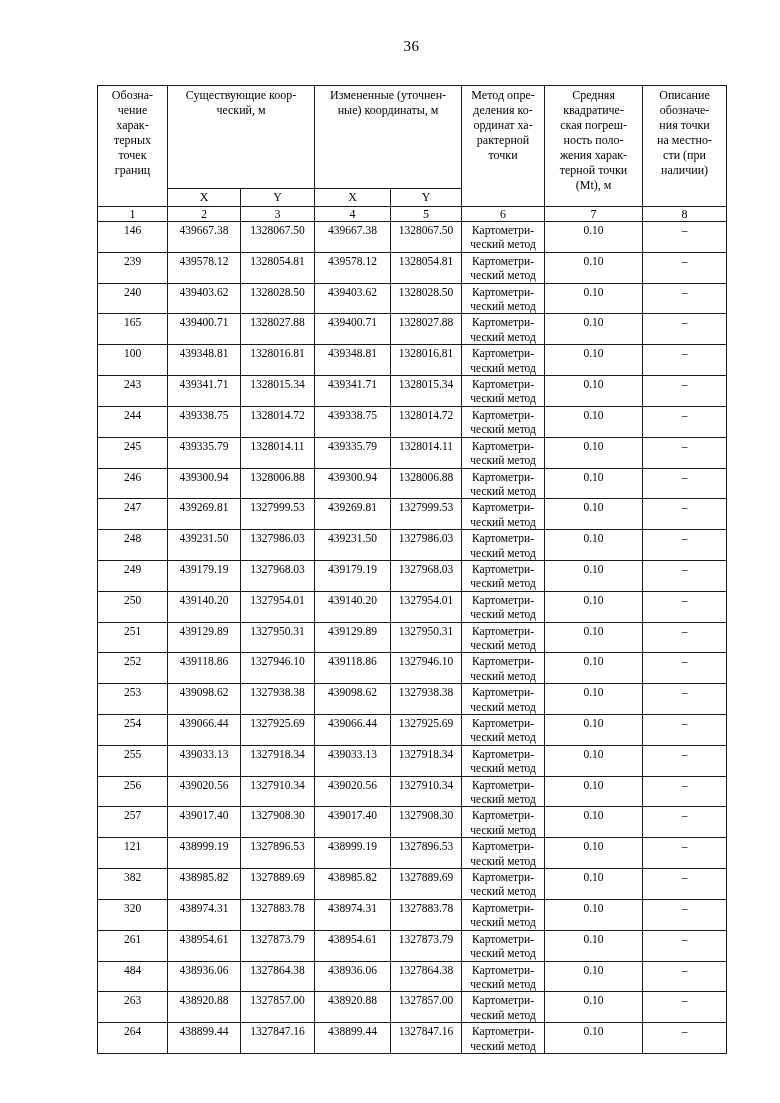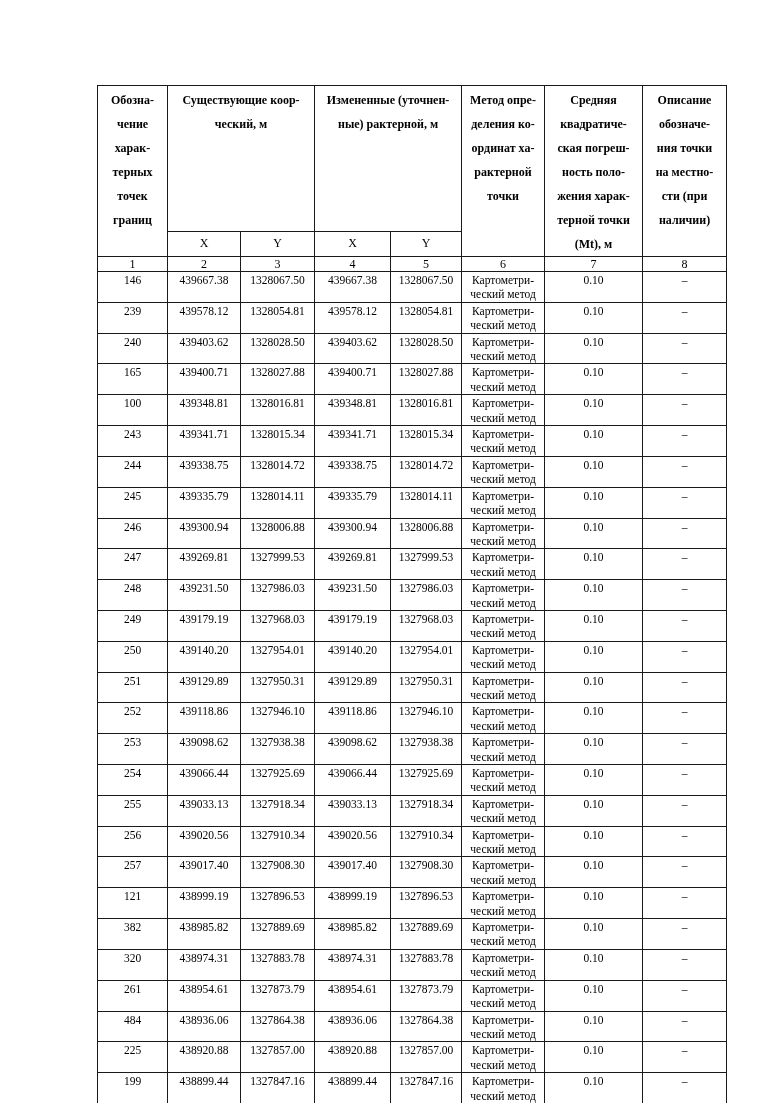--- a/index.html
+++ b/index.html
@@ -34,23 +34,22 @@
     border: 1px solid #1a1a1a;
     text-align: center;
     vertical-align: top;
     padding: 0;
     white-space: pre-line;
     overflow: hidden;
   }
   tr.h1 { height: 103px; }
   tr.h1 td {
     font-size: 12px;
-    line-height: 24px;
+    line-height: 15px;
     padding-top: 2px;
-    font-weight: bold;
   }
   tr.h2 { height: 18px; }
   tr.h2 td {
     font-size: 12px;
     line-height: 17px;
     vertical-align: middle;
   }
   tr.h3 { height: 15px; }
   tr.h3 td {
     font-size: 12px;
@@ -61,20 +60,21 @@
   tr.data-row td {
     font-size: 11.5px;
     line-height: 14.4px;
     padding-top: 1px;
   }
 </style>
 </head>
 <body>
 
 <div class="page">
+  <div class="page-number">36</div>
 
   <table class="coords-table">
     <colgroup>
       <col style="width:70px">
       <col style="width:73px">
       <col style="width:74px">
       <col style="width:76px">
       <col style="width:71px">
       <col style="width:83px">
       <col style="width:98px">
@@ -84,21 +84,21 @@
       <tr class="h1">
         <td rowspan="2">Обозна-
 чение
 харак-
 терных
 точек
 границ</td>
         <td colspan="2">Существующие коор-
 ческий, м</td>
         <td colspan="2">Измененные (уточнен-
-ные) рактерной, м</td>
+ные) координаты, м</td>
         <td rowspan="2">Метод опре-
 деления ко-
 ординат ха-
 рактерной
 точки</td>
         <td rowspan="2">Средняя
 квадратиче-
 ская погреш-
 ность поло-
 жения харак-
@@ -424,33 +424,33 @@
           <td>1327864.38</td>
           <td>438936.06</td>
           <td>1327864.38</td>
           <td>Картометри-
 ческий метод</td>
           <td>0.10</td>
           <td>–</td>
         </tr>
 
         <tr class="data-row">
-          <td>225</td>
+          <td>263</td>
           <td>438920.88</td>
           <td>1327857.00</td>
           <td>438920.88</td>
           <td>1327857.00</td>
           <td>Картометри-
 ческий метод</td>
           <td>0.10</td>
           <td>–</td>
         </tr>
 
         <tr class="data-row">
-          <td>199</td>
+          <td>264</td>
           <td>438899.44</td>
           <td>1327847.16</td>
           <td>438899.44</td>
           <td>1327847.16</td>
           <td>Картометри-
 ческий метод</td>
           <td>0.10</td>
           <td>–</td>
         </tr>
       </tbody>

